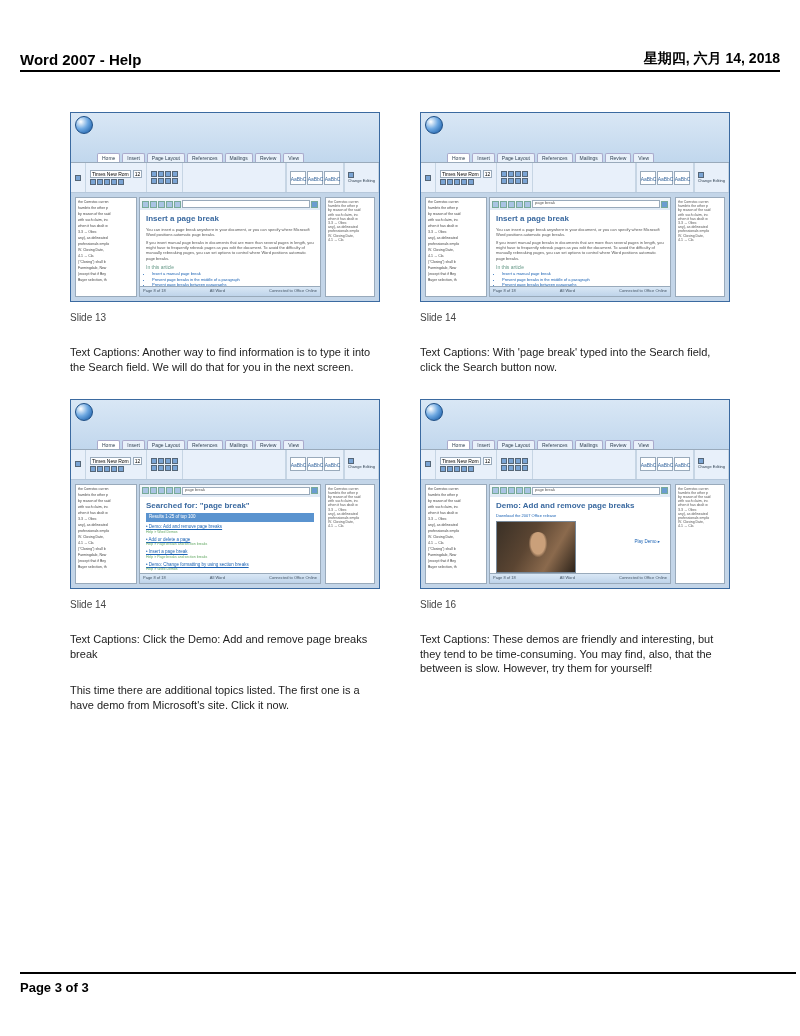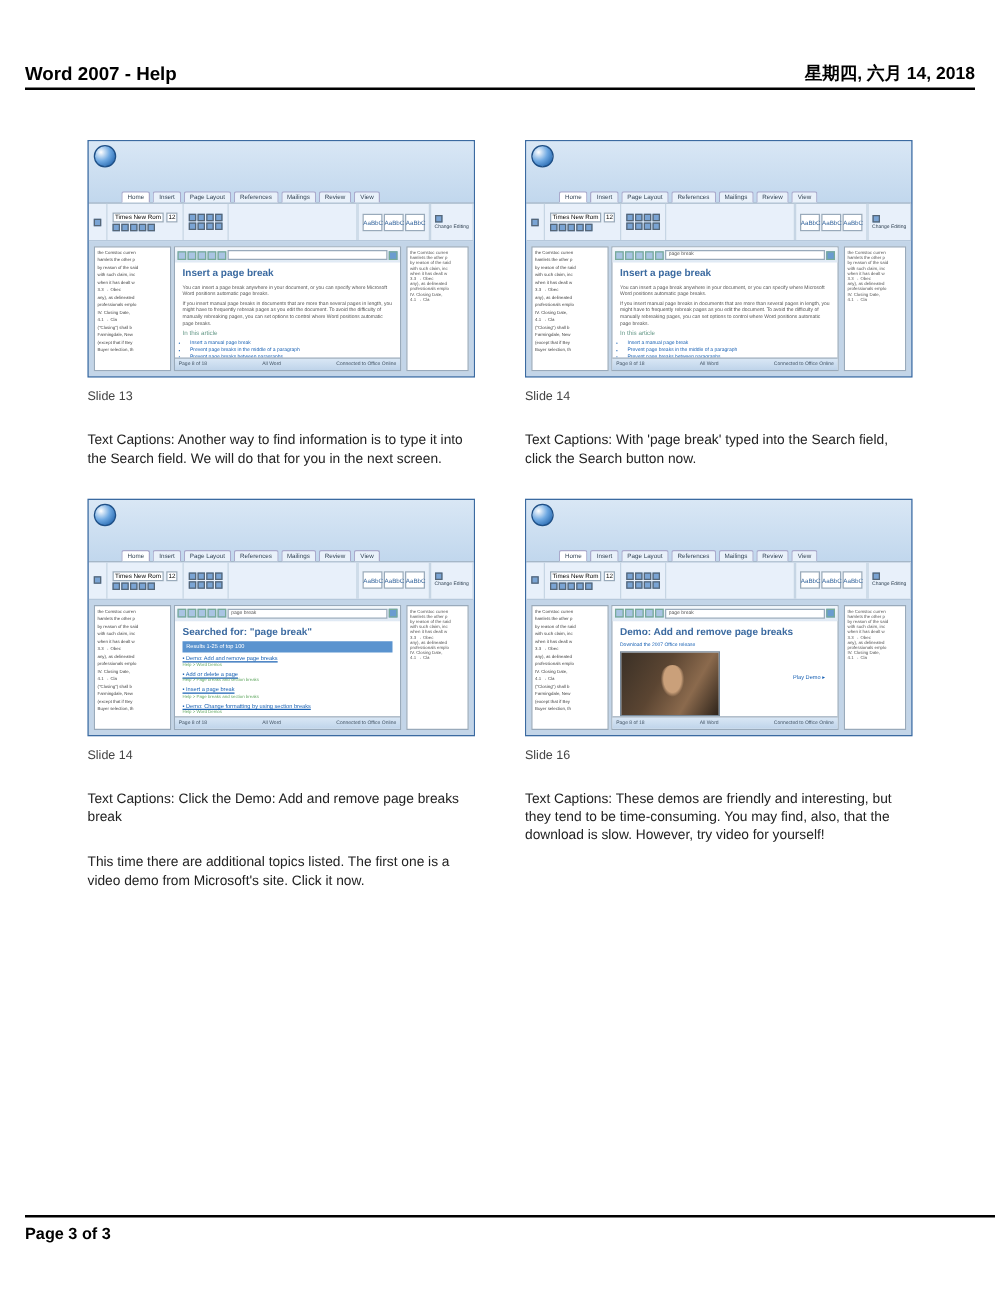--- a/index.html
+++ b/index.html
@@ -524,21 +524,21 @@
               <p>3.3 → Obec</p>
               <p>any), as delineated</p>
               <p>professionals emplo</p>
               <p>IV. Closing Date,</p>
               <p>4.1 → Cla</p>
         </div>
       </div>
     </div>
       <div class="caption-slide">Slide 14</div>
       <div class="caption-text">Text Captions: Click the Demo: Add and remove page breaks break</div>
-      <div class="caption-text">This time there are additional topics listed.  The first one is a video demo from Microsoft's site. Click it now.</div>
+      <div class="caption-text">This time there are additional topics listed.  The first one is a have demo from Microsoft's site. Click it now.</div>
     </div>
 
     <div class="slide">
 
     <div class="thumb">
 
   <div class="ribbon-row">
     <div class="orb"></div>
     <div class="tabset">
               <span class="tab sel">Home</span>
@@ -648,21 +648,21 @@
               <p>when it has dealt w</p>
               <p>3.3 → Obec</p>
               <p>any), as delineated</p>
               <p>professionals emplo</p>
               <p>IV. Closing Date,</p>
               <p>4.1 → Cla</p>
         </div>
       </div>
     </div>
       <div class="caption-slide">Slide 16</div>
-      <div class="caption-text">Text Captions: These demos are friendly and interesting, but they tend to be time-consuming.  You may find, also, that the download is slow.  However, try video for yourself!</div>
+      <div class="caption-text">Text Captions: These demos are friendly and interesting, but they tend to be time-consuming.  You may find, also, that the between is slow.  However, try them for yourself!</div>
 
     </div>
   </div>
 
   <div class="ftr">
     <span class="ftr-txt">Page 3 of 3</span>
   </div>
 
 </div>
 

